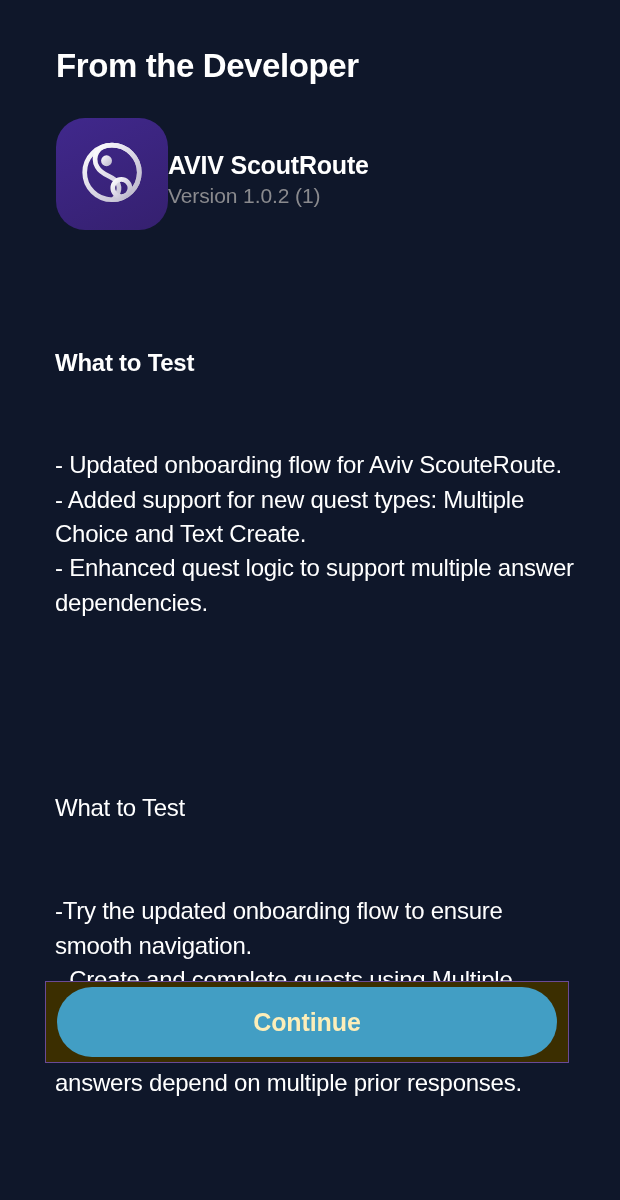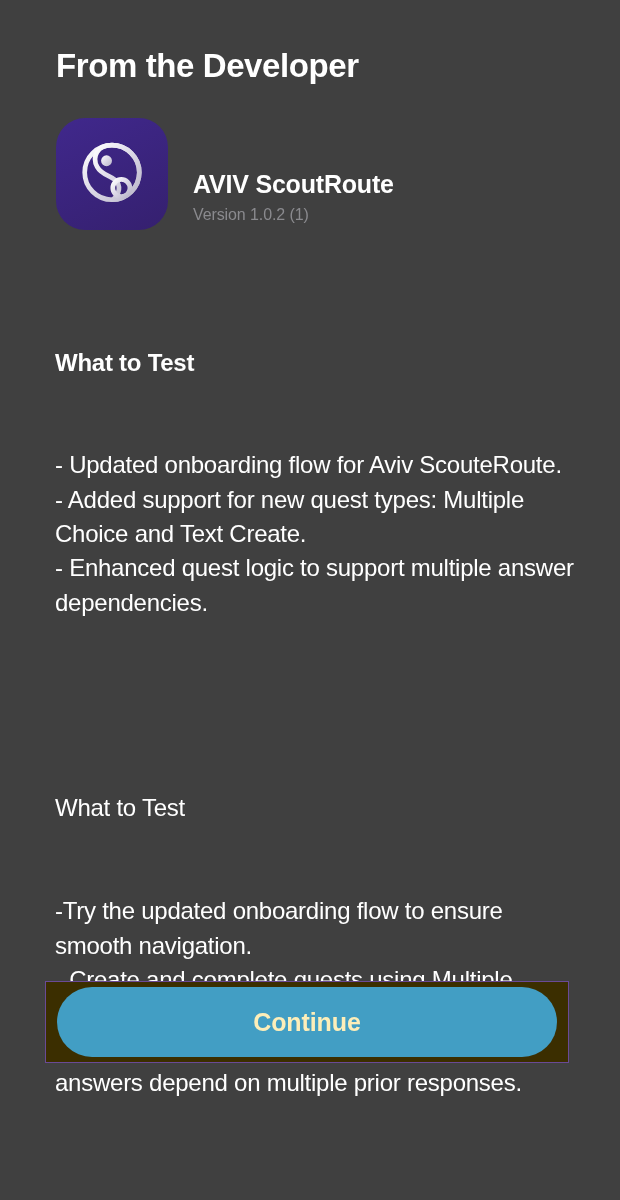--- a/index.html
+++ b/index.html
@@ -15,43 +15,42 @@
     font-family: "Liberation Sans", sans-serif;
     -webkit-font-smoothing: antialiased;
     color: #ffffff;
     position: relative;
   }
 
   
   .screen {
     position: absolute;
     inset: 0;
-    background: #404040;
+    background: #0f172a;
   }
 
   
   .page-title {
     position: absolute;
     left: 56px;
     top: 46px;
     font-size: 33px;
     font-weight: bold;
     letter-spacing: -0.4px;
     color: #ffffff;
     line-height: 40px;
   }
 
   
   .app-row {
     position: absolute;
     left: 56px;
     top: 118px;
     display: flex;
-    align-items: flex-end;
-    gap: 25px;
+    align-items: center;
   }
 
   .app-icon {
     width: 112px;
     height: 112px;
     border-radius: 29px;
     background: #3a2280;
     background-image: linear-gradient(155deg, #40288c 0%, #35206f 100%);
     display: flex;
     align-items: center;
@@ -69,21 +68,21 @@
 
   .app-name {
     font-size: 25px;
     font-weight: bold;
     color: #ffffff;
     letter-spacing: -0.2px;
     line-height: 30px;
   }
 
   .app-sub {
-    font-size: 16px;
+    font-size: 21px;
     font-weight: 400;
     color: #8a8a8e;
     line-height: 31px;
     letter-spacing: -0.1px;
   }
 
   
   .notes {
     position: absolute;
     left: 55px;

